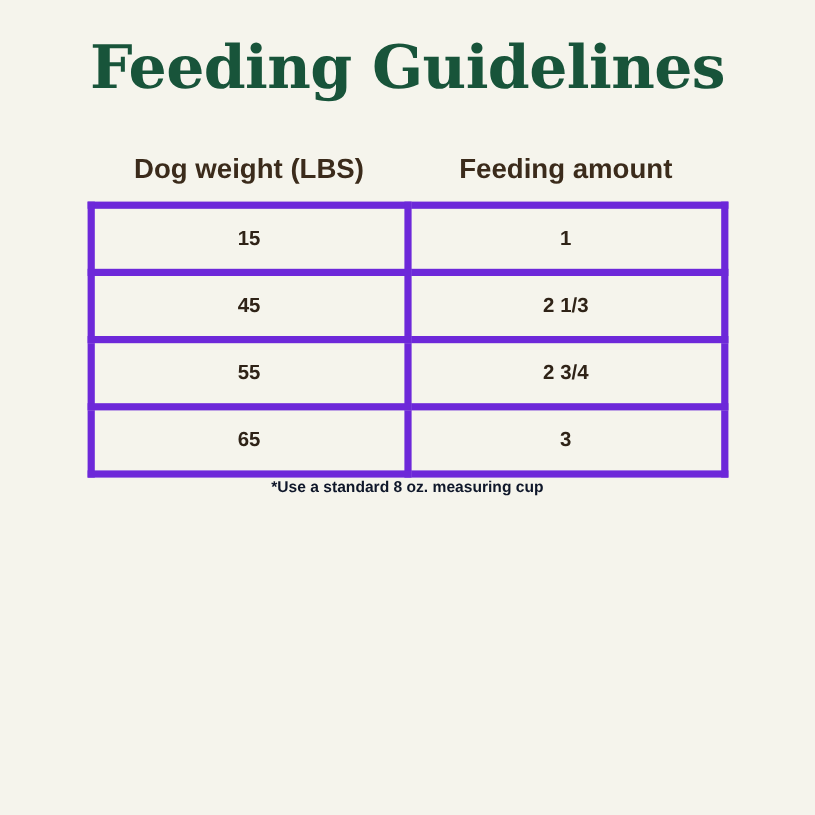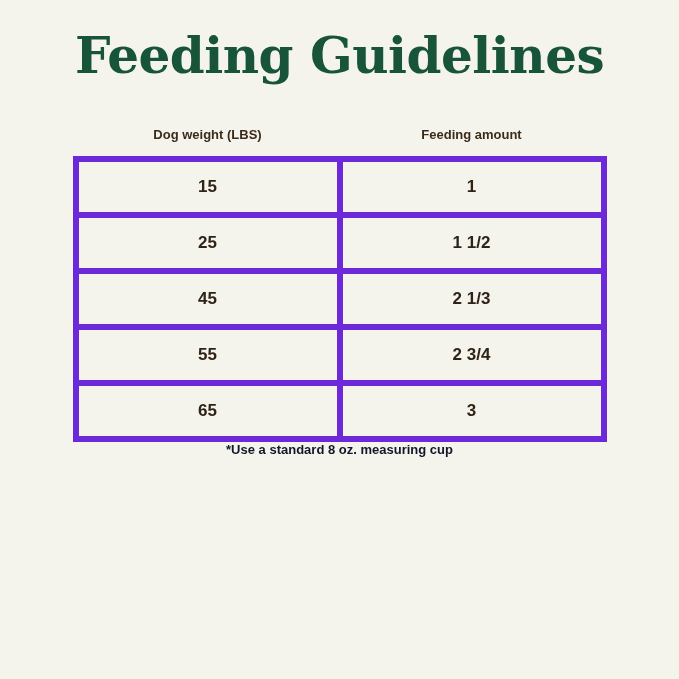--- a/index.html
+++ b/index.html
@@ -46,21 +46,21 @@
   .table-wrap {
     margin-top: 44px;
     width: 534px;
   }
   table.feeding-table {
     border-collapse: collapse;
     width: 100%;
     table-layout: fixed;
   }
   table.feeding-table th {
-    font-size: 13px;
+    font-size: 23px;
     font-weight: bold;
     color: #3b2b1b;
     padding: 0 0 14px 0;
     text-align: center;
     border: none;
     background: transparent;
   }
   table.feeding-table td {
     border: 6px solid #6d28d9;
     font-size: 17px;
@@ -92,24 +92,20 @@
           <th>Dog weight (LBS)</th>
           <th>Feeding amount</th>
         </tr>
       </thead>
       <tbody>
         <tr>
           <td>15</td>
           <td>1</td>
         </tr>
         <tr>
-          <td>25</td>
-          <td>1 1/2</td>
-        </tr>
-        <tr>
           <td>45</td>
           <td>2 1/3</td>
         </tr>
         <tr>
           <td>55</td>
           <td>2 3/4</td>
         </tr>
         <tr>
           <td>65</td>
           <td>3</td>

